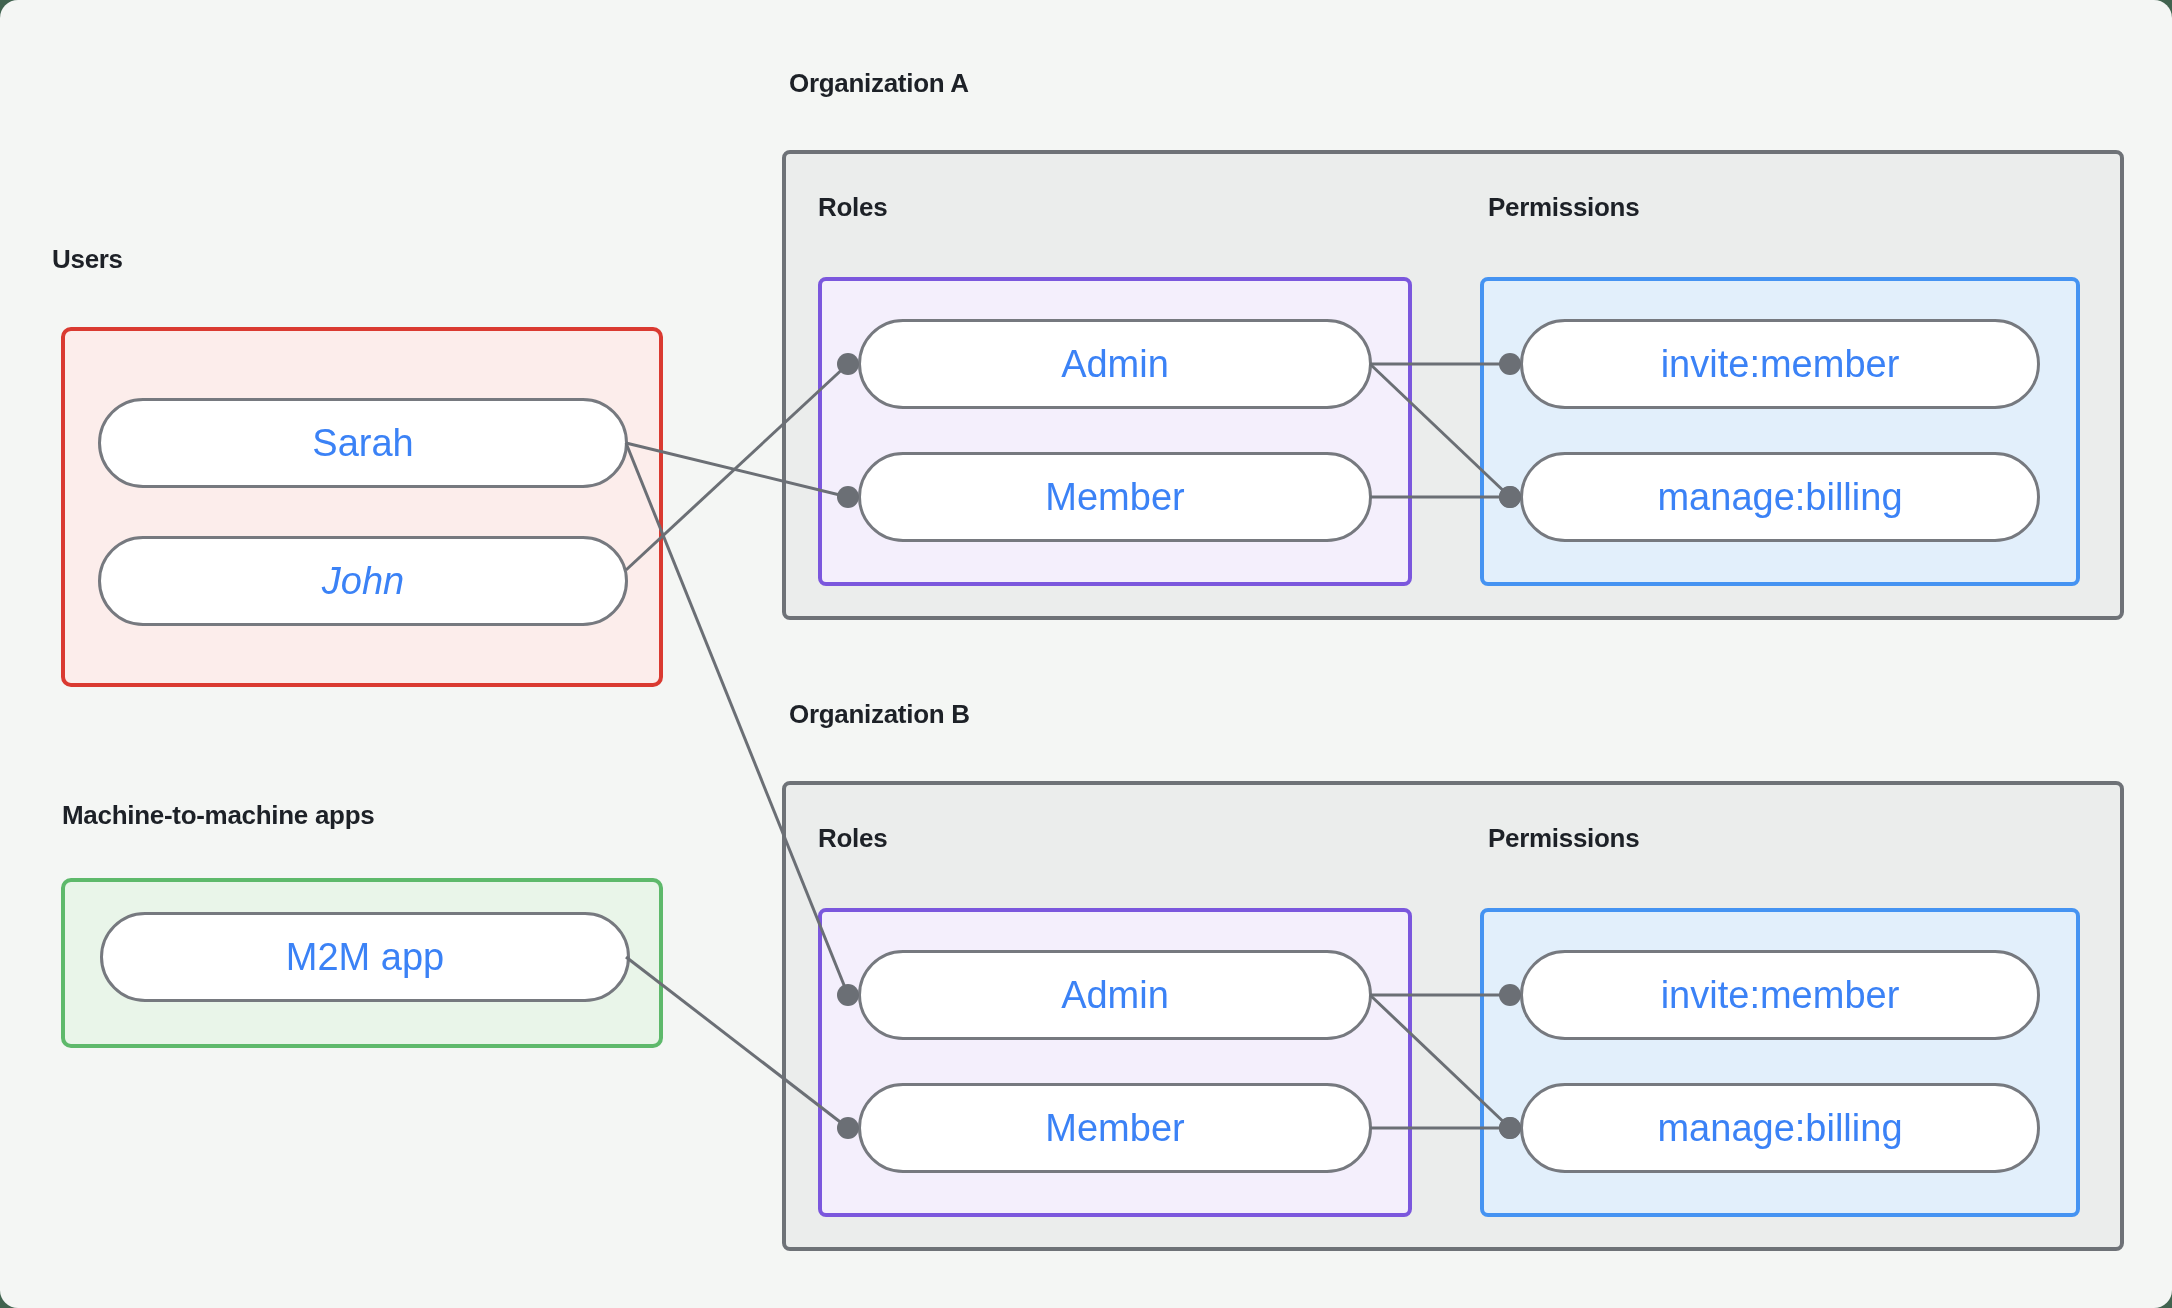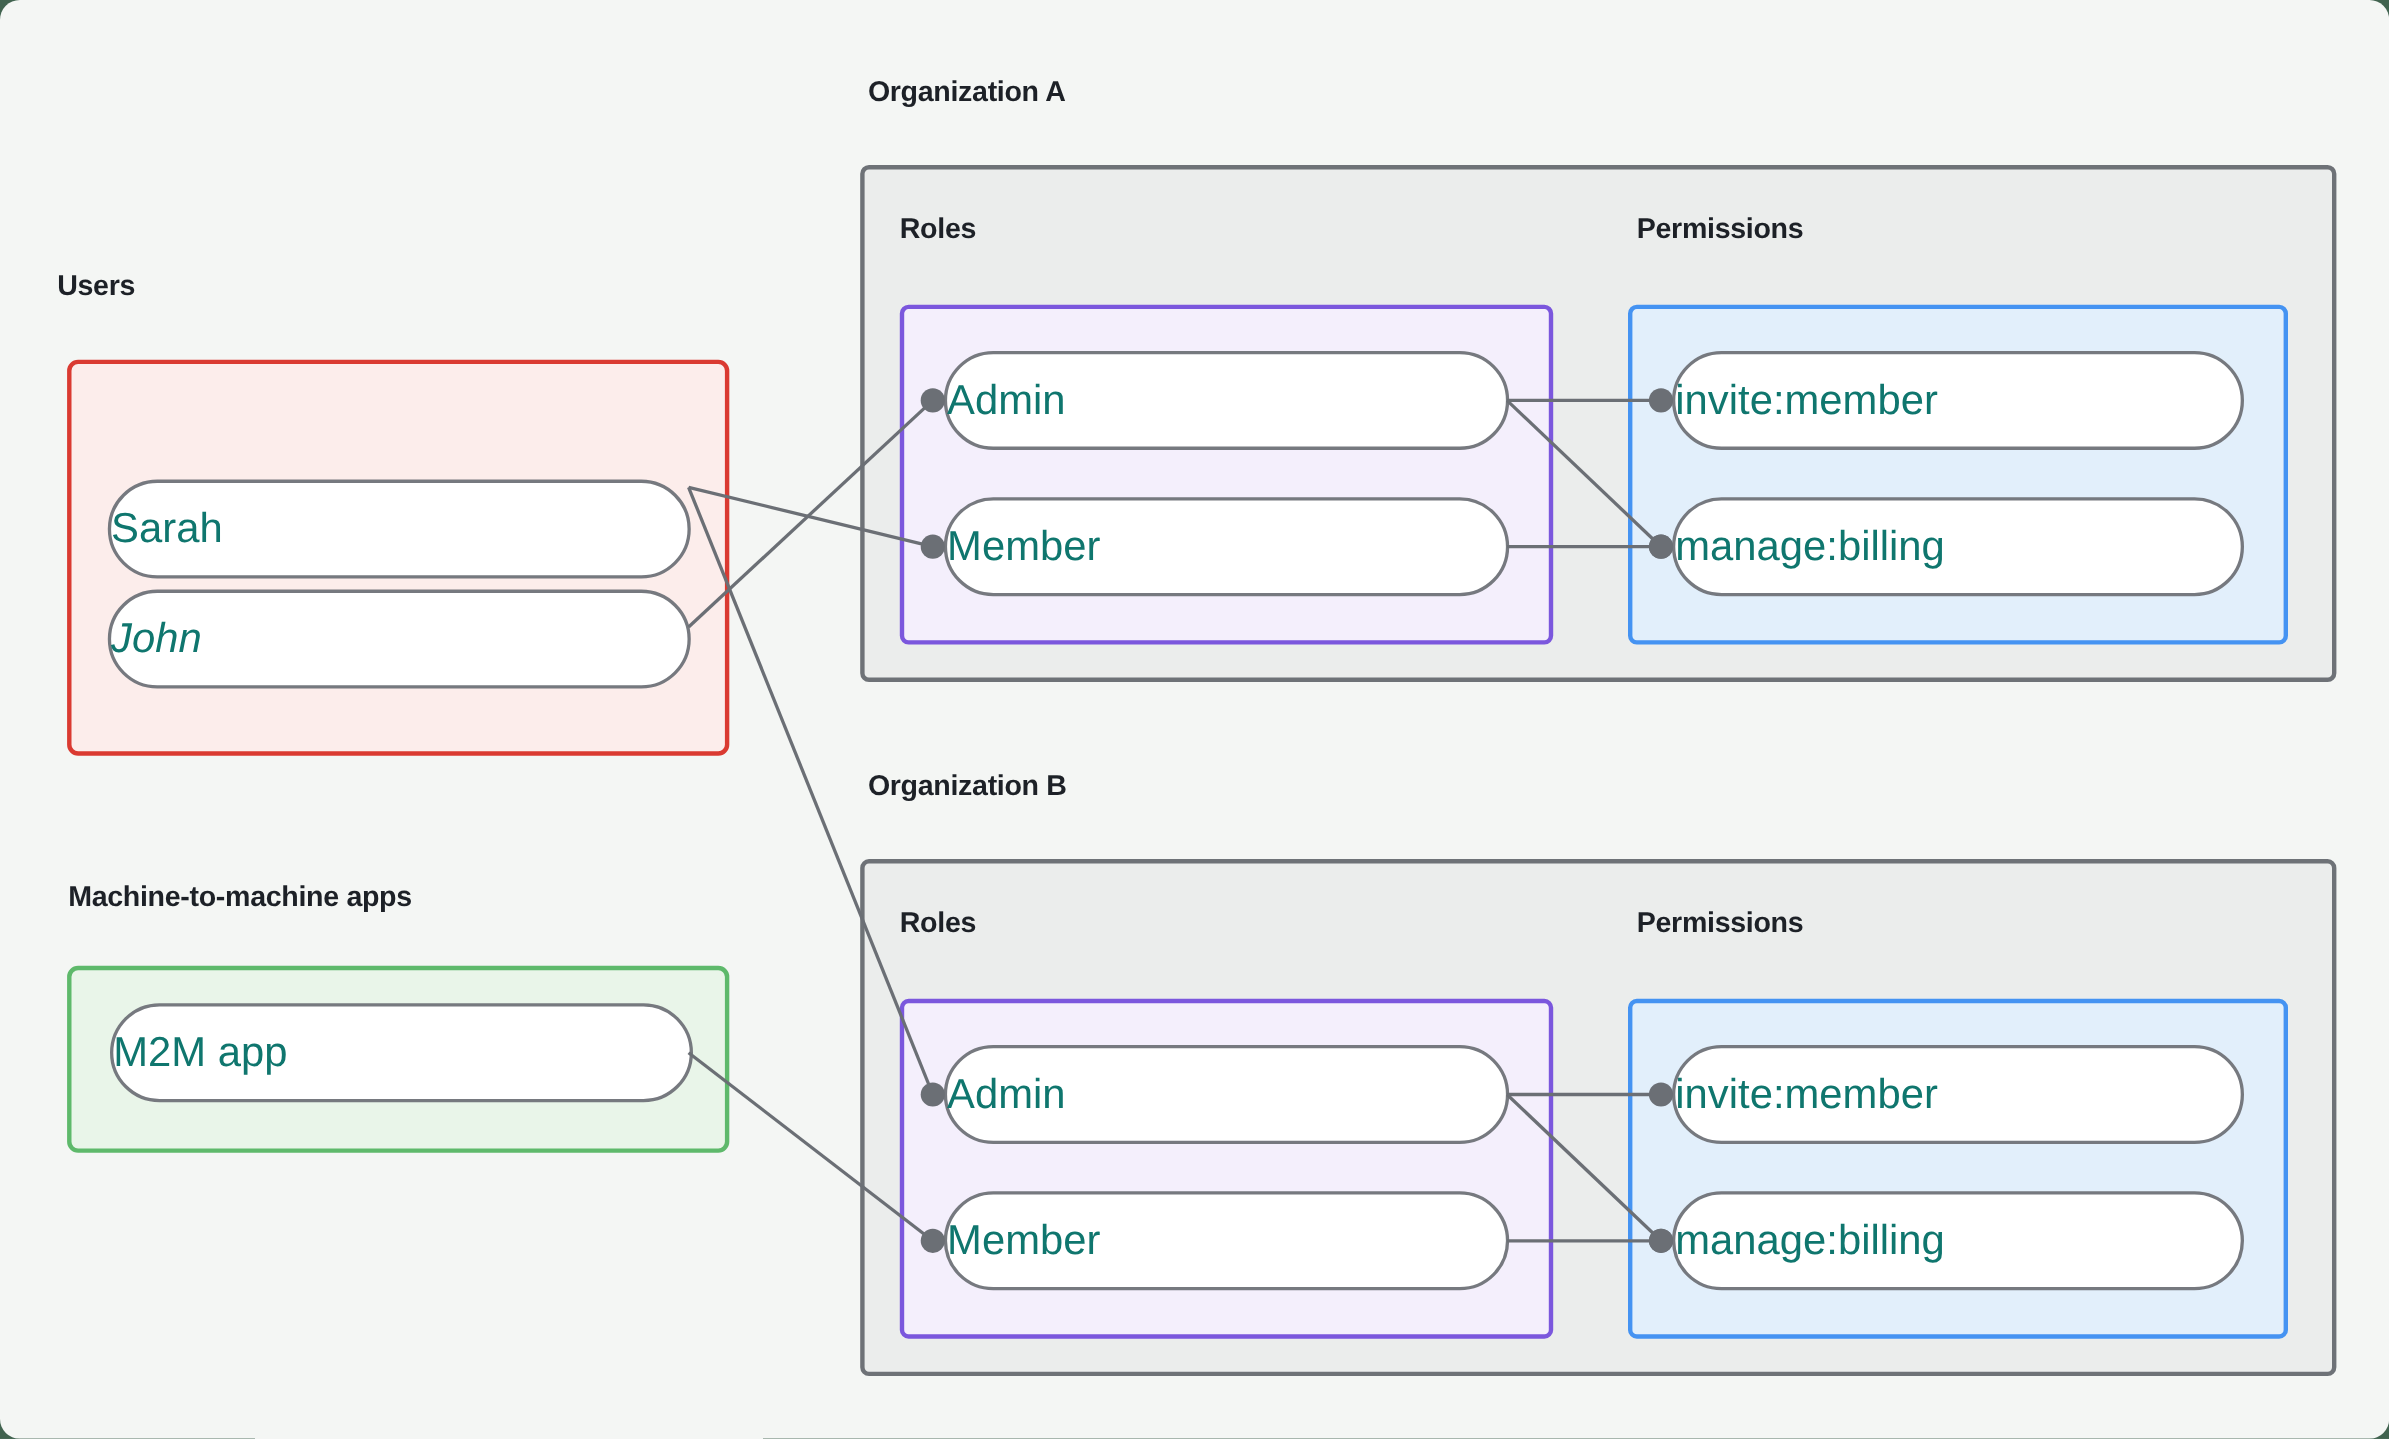--- a/index.html
+++ b/index.html
@@ -49,27 +49,27 @@
 
   .pill {
     position: absolute;
     box-sizing: border-box;
     height: 90px;
     background: #ffffff;
     border: 3px solid #76797f;
     border-radius: 45px;
     display: flex;
     align-items: center;
-    justify-content: flex-start;
+    justify-content: center;
     font-size: 38px;
     font-weight: 400;
-    color: #0f766e;
+    color: #3b82f6;
     white-space: nowrap;
   }
-  #node-sarah   { left: 98px;  top: 398px;  width: 530px; margin-top: 38px; }
+  #node-sarah   { left: 98px;  top: 398px;  width: 530px; }
   #node-john    { left: 98px;  top: 536px;  width: 530px; font-style: italic; }
   #node-m2m     { left: 100px;  top: 912px;  width: 530px; }
   #node-a-admin   { left: 858px;  top: 319px;  width: 514px; }
   #node-a-member  { left: 858px;  top: 452px;  width: 514px; }
   #node-a-invite  { left: 1520px; top: 319px;  width: 520px; }
   #node-a-billing { left: 1520px; top: 452px;  width: 520px; }
   #node-b-admin   { left: 858px;  top: 950px;  width: 514px; }
   #node-b-member  { left: 858px;  top: 1083px; width: 514px; }
   #node-b-invite  { left: 1520px; top: 950px;  width: 520px; }
   #node-b-billing { left: 1520px; top: 1083px; width: 520px; }

